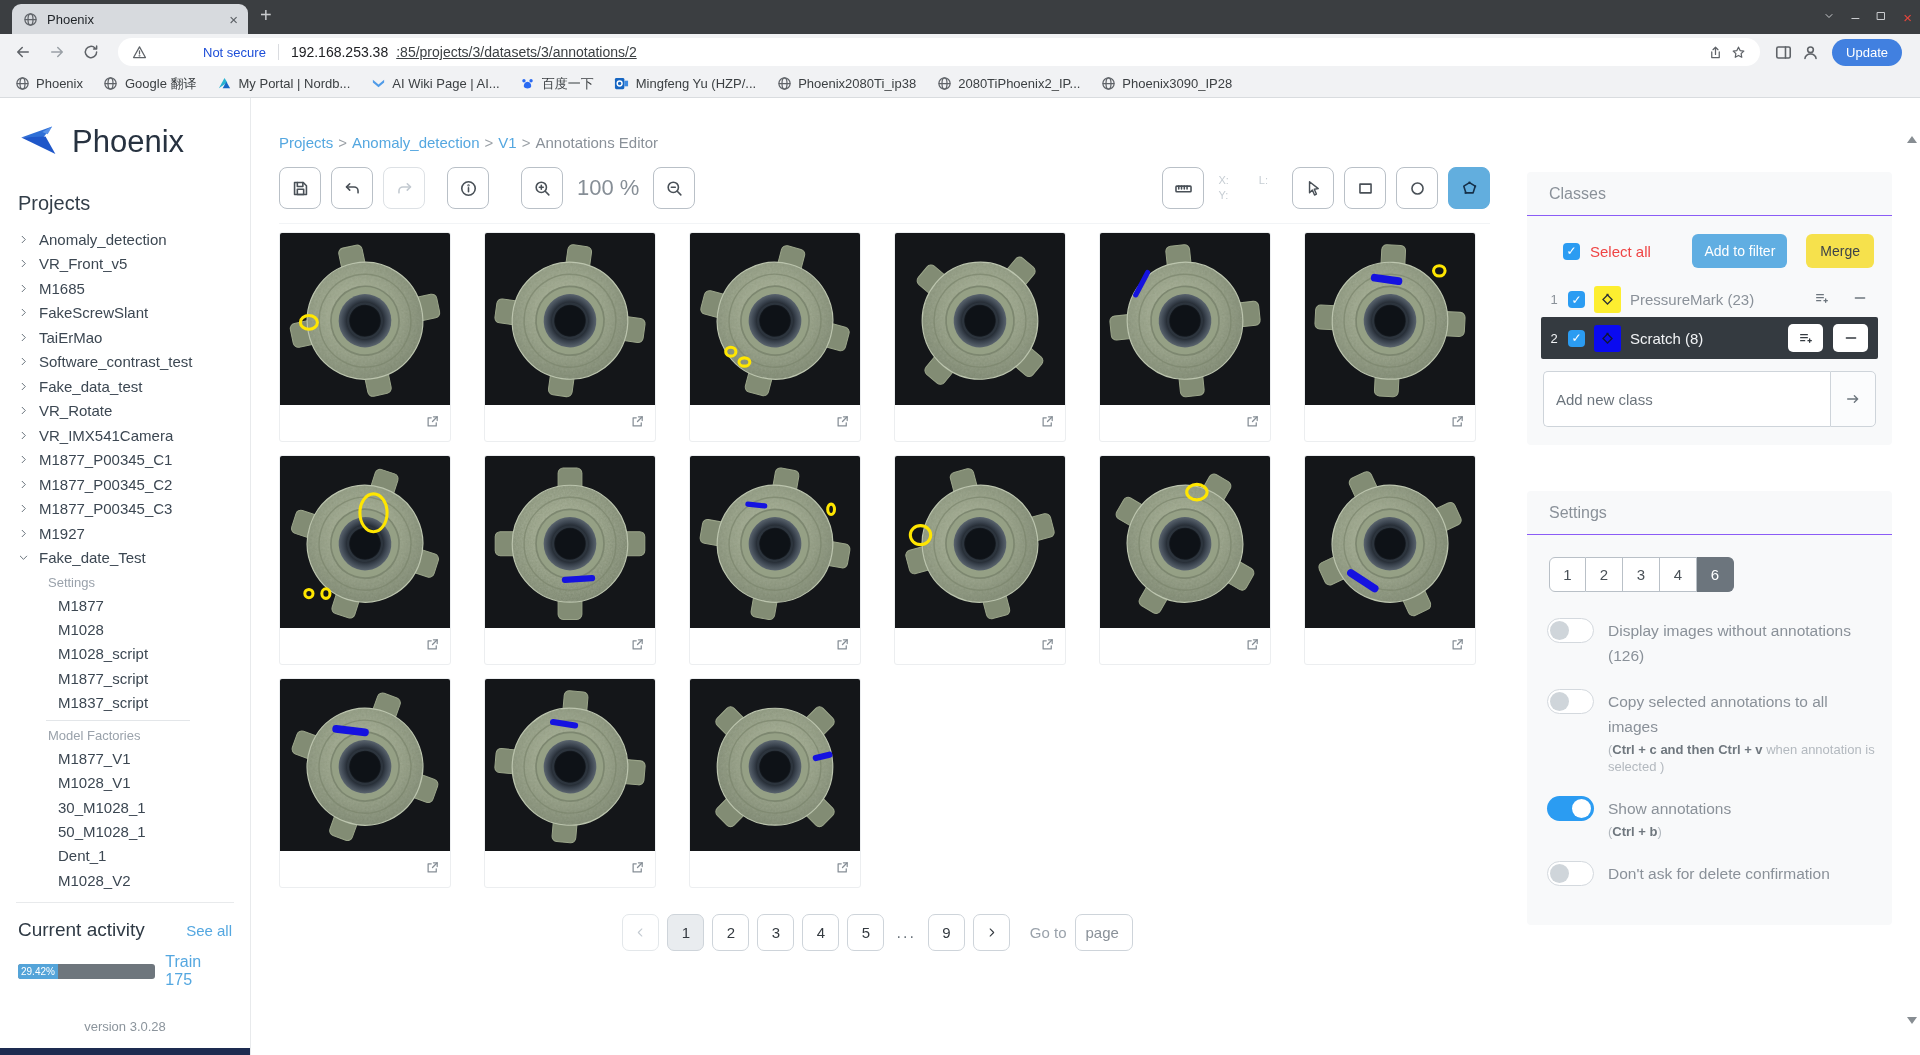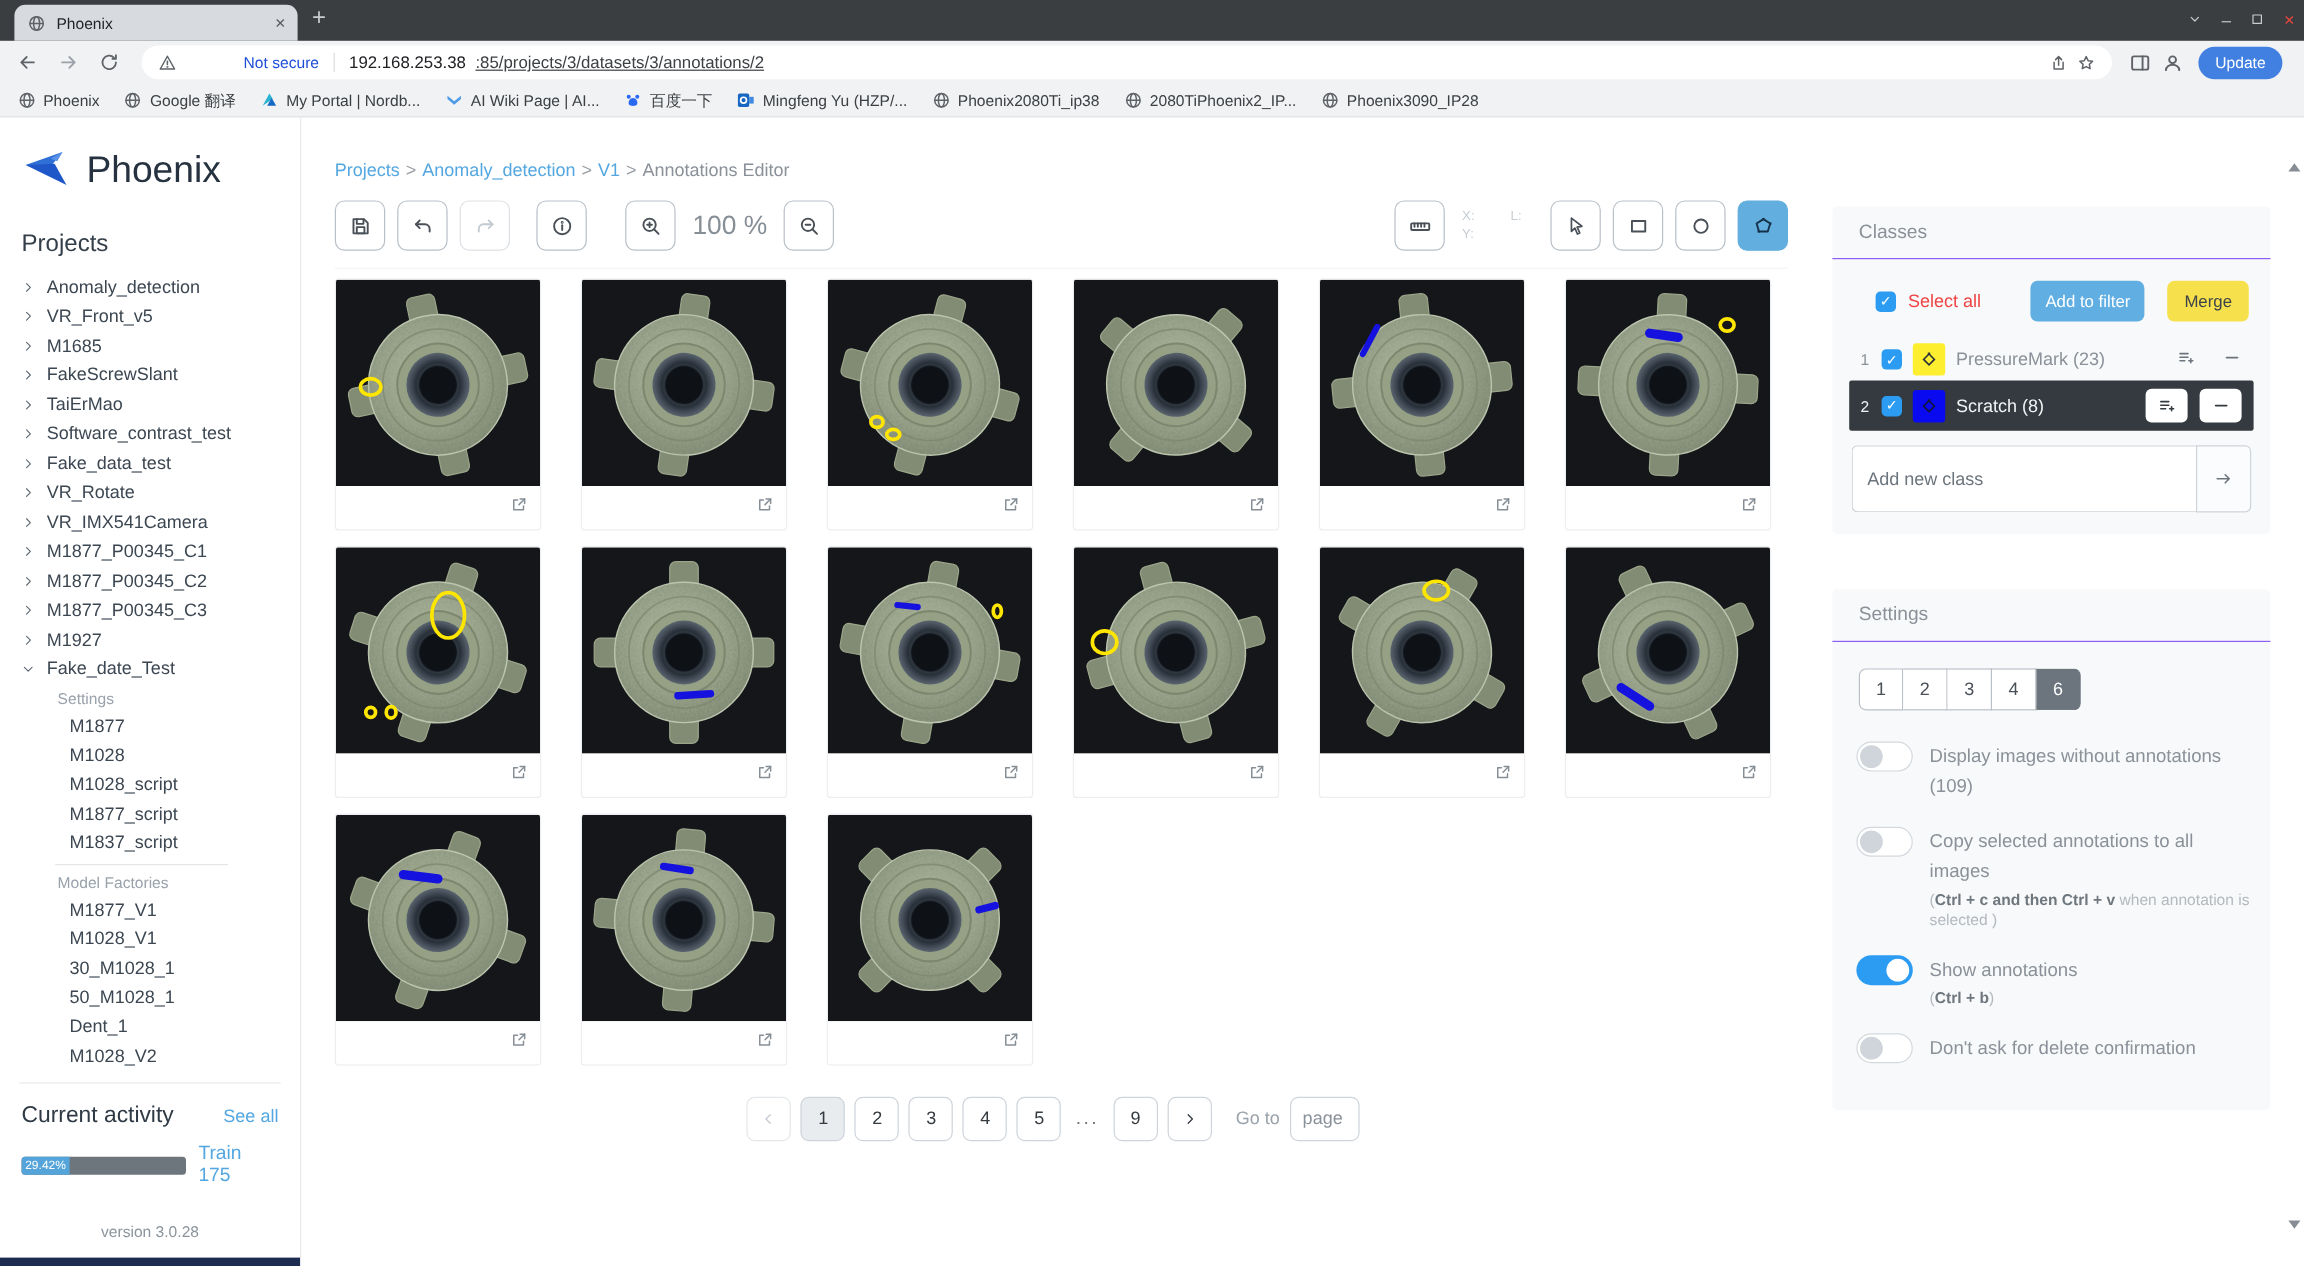--- a/index.html
+++ b/index.html
@@ -1096,21 +1096,21 @@
             <span class="gbtn">3</span>
             <span class="gbtn">4</span>
             <span class="gbtn active">6</span>
           </div>
         <div>
             <div class="toggle-row">
               <span class="switch off">
                 <span class="knob"></span>
               </span>
               <div>
-                <div class="tgl-label">Display images without annotations (109)</div>
+                <div class="tgl-label">Display images without annotations (126)</div>
               </div>
             </div>
             <div class="toggle-row">
               <span class="switch off">
                 <span class="knob"></span>
               </span>
               <div>
                 <div class="tgl-label">Copy selected annotations to all images</div>
                 <div class="hint"><span>(</span><b>Ctrl + c and then Ctrl + v</b><span> when annotation is selected )</span></div>
               </div>

